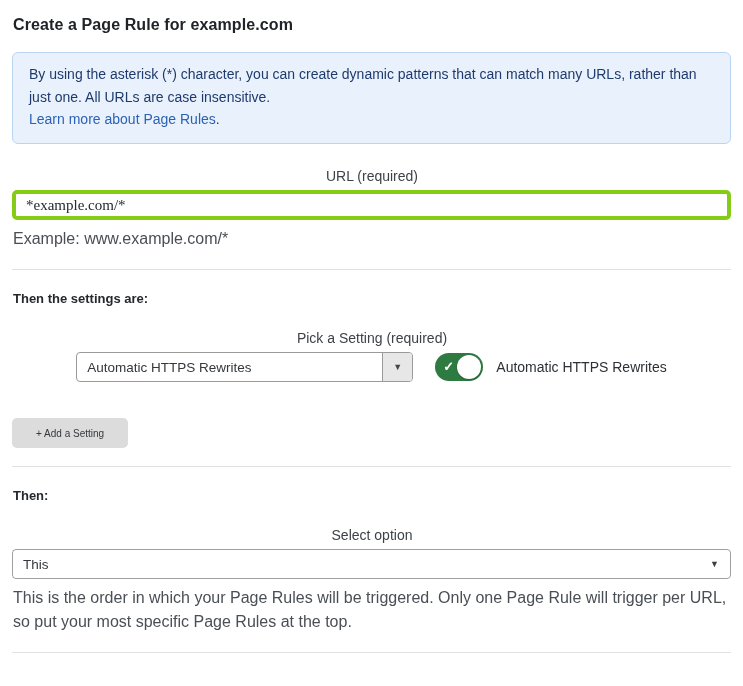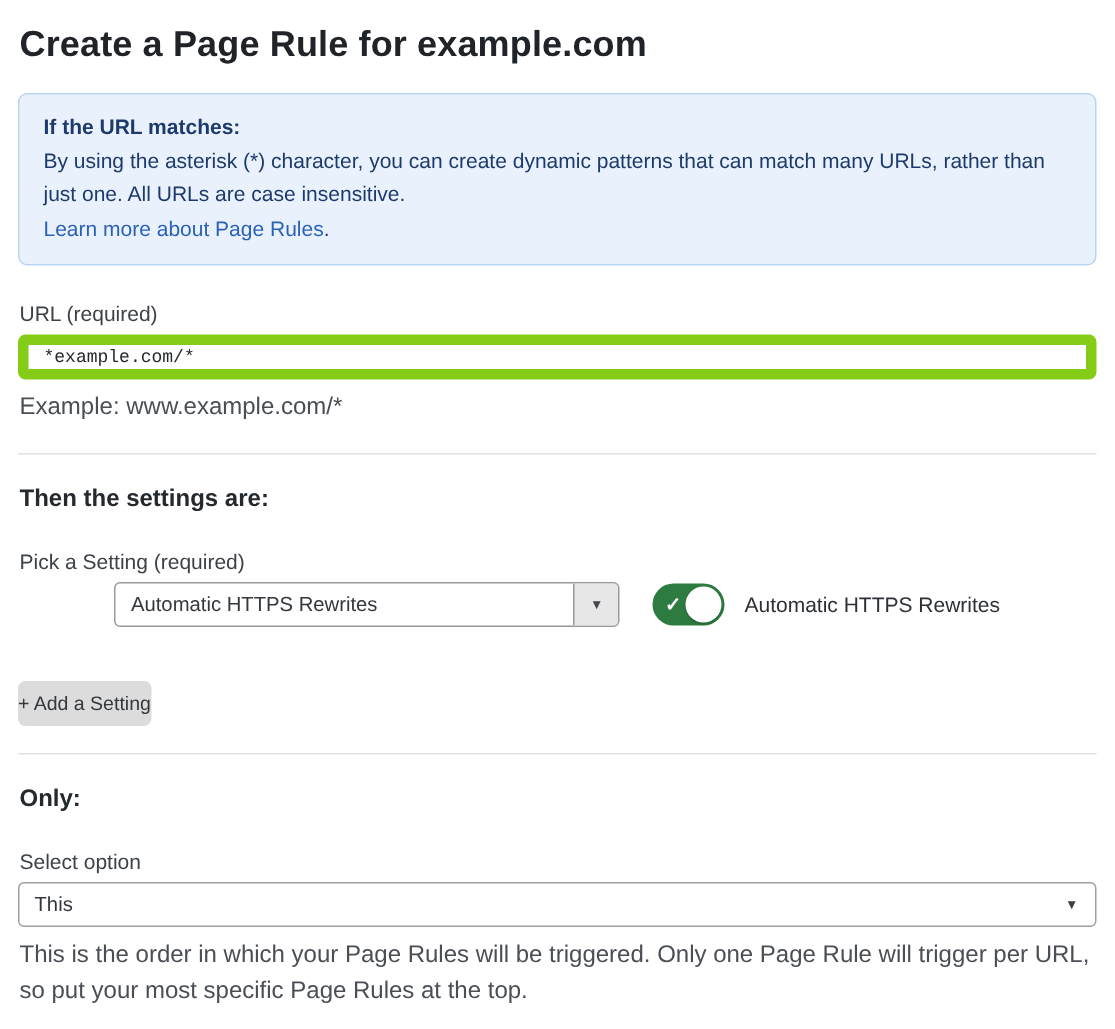--- a/index.html
+++ b/index.html
@@ -15,56 +15,56 @@
   html,body{margin:0;padding:0;}
   body{
     width:743px;height:686px;
     background:#ffffff;
     font-family:"Liberation Sans",sans-serif;
     color:#24292e;
     overflow:hidden;
   }
   .container{padding:12px 12px 0 12px;}
   .page-title{
-    font-size:24px;font-weight:700;color:#202429;
+    font-size:16px;font-weight:700;color:#202429;
     margin:4px 0 18px 1px;letter-spacing:.1px;
   }
   .info-box{
     background:var(--info_bg);
     border:1px solid var(--info_border);
     border-radius:6px;
     padding:10px 16px 12px 16px;
     color:var(--info_text);
     font-size:14px;line-height:1.62;
   }
   .info-heading{font-weight:700;}
   .info-link{
     color:var(--link_blue);
     text-underline-offset:3px;
     cursor:pointer;
   }
   .field-label{
-    font-size:14px;color:#3d4248;margin:24px 0 6px 1px;
+    font-size:14px;color:#3d4248;margin:24px 0 6px 1px;text-align:center;
   }
   .text-input{
     width:100%;height:30px;
-    border:7px solid #84cc16;border-radius:5px;
-    padding:0 10px;font-size:12px;color:#24292e;
-    font-family:Liberation Mono, monospace;
+    border:4px solid #84cc16;border-radius:5px;
+    padding:0 10px;font-size:15px;color:#24292e;
+    font-family:Liberation Serif, serif;
     background:#fff;outline:none;
   }
   .helper-text{
     font-size:16px;color:#4a4f55;margin:7px 0 0 1px;line-height:1.5;
   }
   .divider{
     border:none;border-top:1px solid #e2e2e2;
     margin:18px 0 0 0;
   }
   .section-heading{
-    font-size:16px;font-weight:700;color:#24292e;margin:21px 0 0 1px;
+    font-size:13px;font-weight:700;color:#24292e;margin:21px 0 0 1px;
   }
   .setting-row{display:flex;align-items:center;margin-top:0;justify-content:center;}
   .select{
     display:flex;align-items:stretch;
     height:30px;border:1px solid #9a9a9a;border-radius:4px;
     background:#fff;cursor:pointer;overflow:hidden;
   }
   .select-value{
     display:flex;align-items:center;
     padding:0 10px;font-size:13.5px;color:#33383d;flex:1;
@@ -93,35 +93,34 @@
   .toggle-knob{
     position:absolute;right:2px;top:2px;
     width:24px;height:24px;border-radius:50%;background:#fff;
     box-shadow:0 1px 2px rgba(0,0,0,.25);
   }
   .toggle-label{font-size:14px;color:#2c3136;margin-left:13px;}
   .btn{
     display:inline-flex;align-items:center;justify-content:center;
     border:none;border-radius:5px;
     font-family:"Liberation Sans",sans-serif;
-    font-size:13px;cursor:pointer;
-    padding:0 0;height:30px;
+    font-size:10px;cursor:pointer;
+    padding:0 24px;height:30px;
   }
   .btn-gray{background:var(--btn_gray);color:#33383d;}
   .add-setting{margin-top:36px;}
 </style>
 </head>
 <body>
 
 <div class="container">
 
   <h1 class="page-title">Create a Page Rule for example.com</h1>
 
   <div class="info-box">
-    <div class="info-heading">If the URL matches:</div>
     <span>By using the asterisk (*) character, you can create dynamic patterns that can match many URLs, rather than just one. All URLs are case insensitive.</span><br>
     <span class="info-link">Learn more about Page Rules</span><span>.</span>
   </div>
 
   <div class="field-label">URL (required)</div>
   <input class="text-input" type="text" value="*example.com/*" style="">
   <div class="helper-text">Example: www.example.com/*</div>
 
   <hr class="divider">
 
@@ -141,21 +140,21 @@
       <span class="toggle-check">✓</span>
       <span class="toggle-knob"></span>
     </div>
     <span class="toggle-label">Automatic HTTPS Rewrites</span>
   </div>
 
   <button class="btn btn-gray add-setting">+ Add a Setting</button>
 
   <hr class="divider">
 
-  <div class="section-heading">Only:</div>
+  <div class="section-heading">Then:</div>
 
   <div class="field-label">Select option</div>
 
   <div class="select order-select">
     <div class="select-value">This</div>
     <div class="select-arrow-plain">▼</div>
   </div>
 
   <div class="helper-text">This is the order in which your Page Rules will be triggered. Only one Page Rule will trigger per URL, so put your most specific Page Rules at the top.</div>
 

